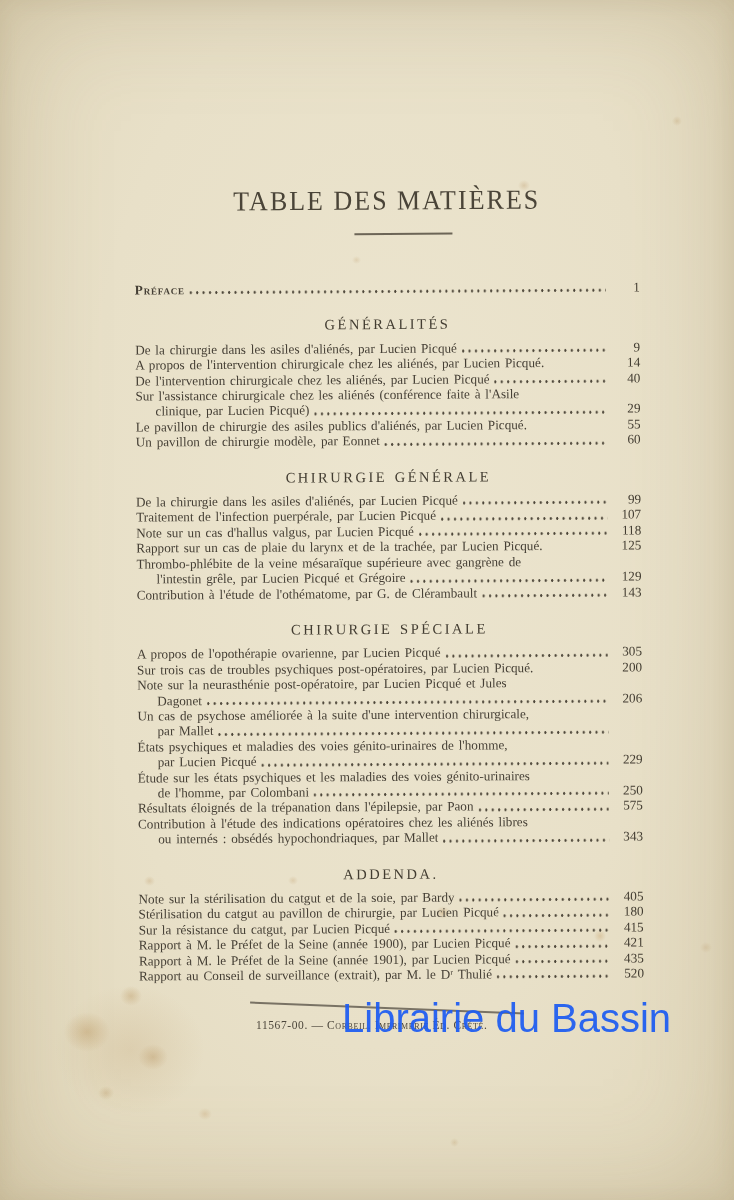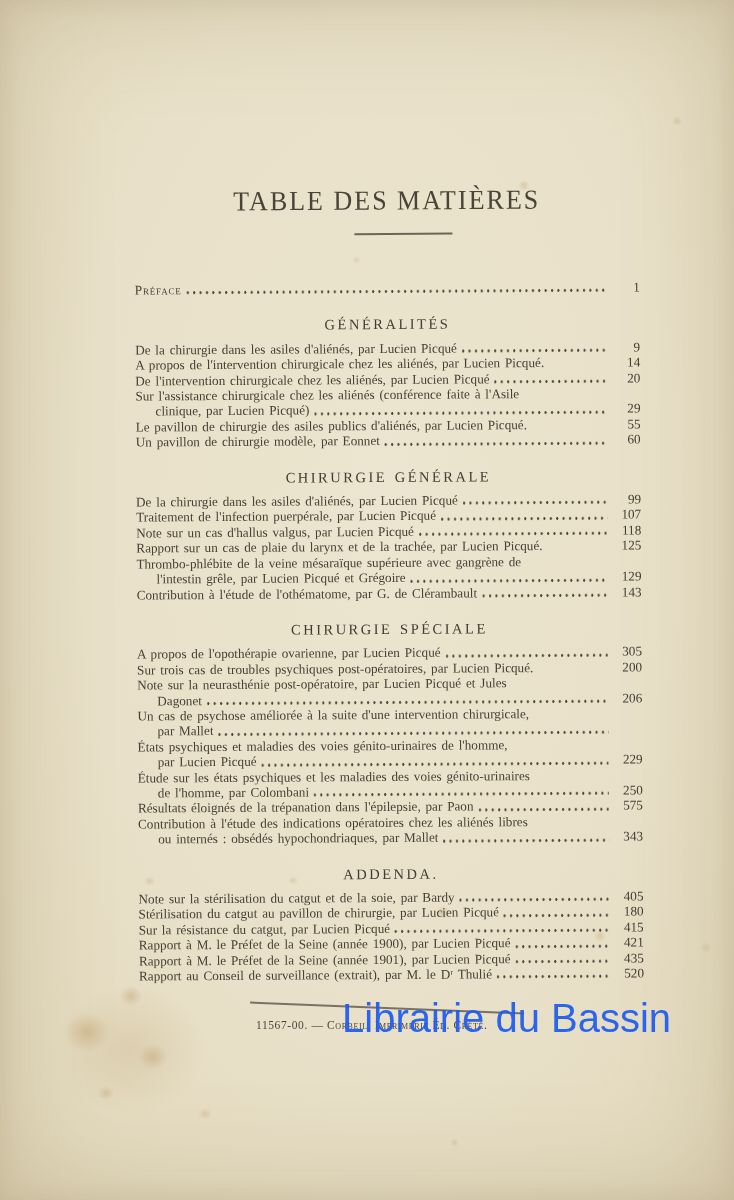--- a/index.html
+++ b/index.html
@@ -49,21 +49,21 @@
     margin:17px auto 0 auto;transform:translateX(16px);
   }
   .toc{margin-top:46px;font-size:13.2px;line-height:15.4px;word-spacing:1.5px;}
   .sec-heading{
     text-align:center;font-size:14.5px;letter-spacing:2.5px;
     margin:21px 0 8px 0;color:#423c31;white-space:nowrap;
   }
   .row{display:flex;align-items:flex-end;}
   .row.ind{padding-left:20px;}
   .etext{white-space:nowrap;flex:0 1 auto;min-width:0;overflow:hidden;}
-  .etext.sc{font-variant:small-caps;letter-spacing:.8px;}
+  .etext.sc{font-variant:small-caps;letter-spacing:.8px;font-weight:bold;}
   .leader{flex:1 1 auto;min-width:4px;height:12px;margin:0 4px 1px 4px;}
   .leader.dotted{
     background-image:radial-gradient(circle at 2px 8.5px,#4d4639 1.05px,rgba(0,0,0,0) 1.35px);
     background-repeat:repeat-x;background-size:6.4px 12px;
   }
   .pg{flex:0 0 30px;text-align:right;color:#433d32;}
 
   .imprint-rule{
     position:absolute;left:250px;top:1007px;width:274px;height:1.6px;
     background:#5c564b;opacity:.8;transform:rotate(2.3deg);
@@ -101,21 +101,21 @@
         <span class="pg">9</span>
       </div>
       <div class="row">
         <span class="etext">A propos de l'intervention chirurgicale chez les aliénés, par Lucien Picqué.</span>
         <span class="leader"></span>
         <span class="pg">14</span>
       </div>
       <div class="row">
         <span class="etext">De l'intervention chirurgicale chez les aliénés, par Lucien Picqué</span>
         <span class="leader dotted"></span>
-        <span class="pg">20</span>
+        <span class="pg">40</span>
       </div>
       <div class="row">
         <span class="etext">Sur l'assistance chirurgicale chez les aliénés (conférence faite à l'Asile</span>
         <span class="leader"></span>
         <span class="pg"></span>
       </div>
       <div class="row ind">
         <span class="etext">clinique, par Lucien Picqué)</span>
         <span class="leader dotted"></span>
         <span class="pg">29</span>

